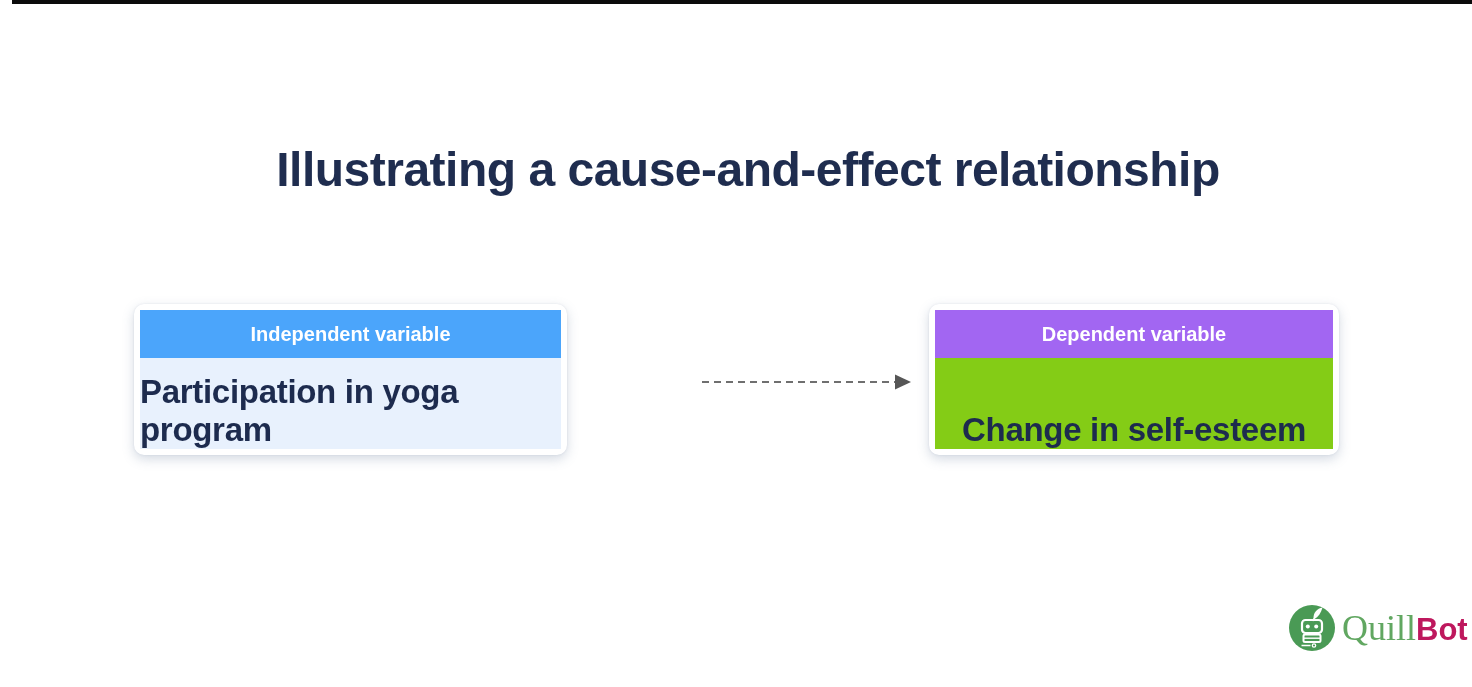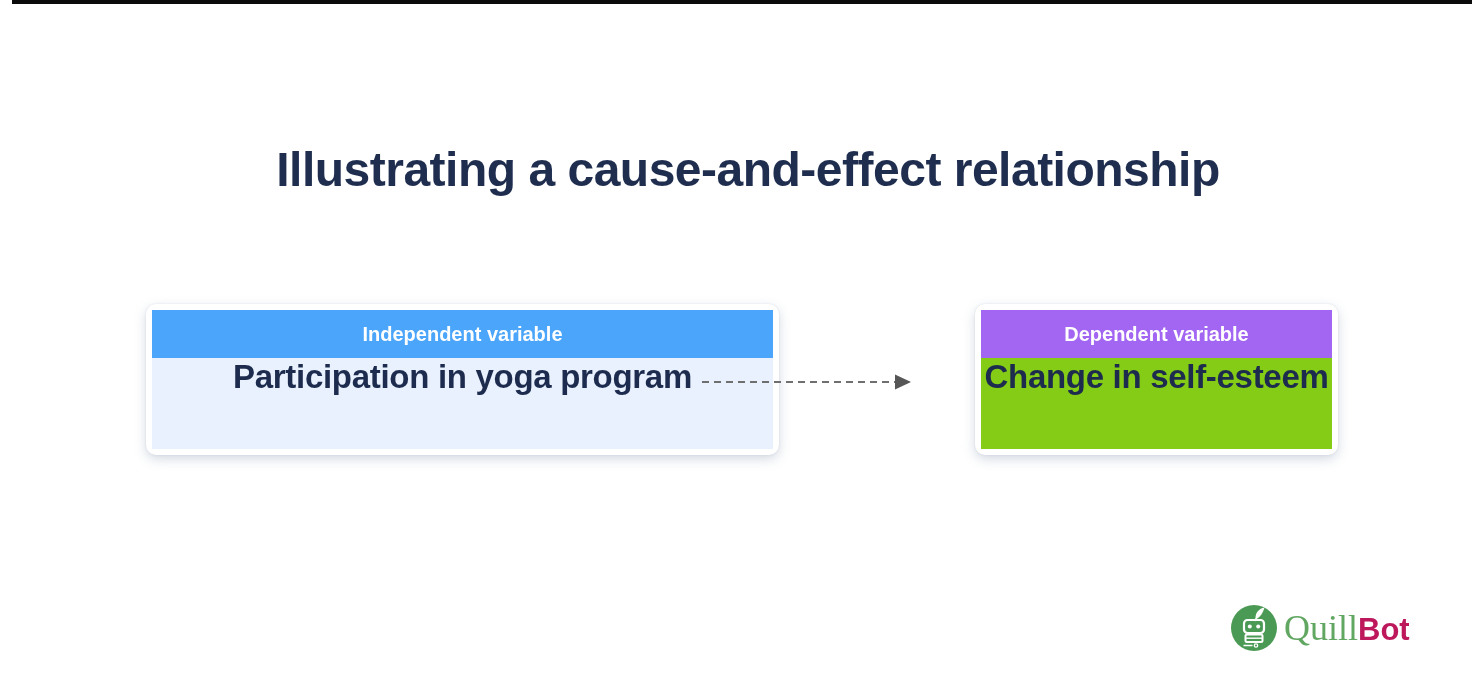--- a/index.html
+++ b/index.html
@@ -38,55 +38,55 @@
     position: absolute;
     top: 304px;
     height: 151px;
     background: #ffffff;
     border-radius: 10px;
     padding: 6px;
     box-shadow: 0 4px 12px rgba(110, 130, 160, 0.30), 0 0 2px rgba(110, 130, 160, 0.18);
     display: flex;
     flex-direction: column;
   }
-  .var-card.cause  { left: 134px; width: 633px; }
-  .var-card.effect { left: 963px; width: 363px; }
+  .var-card.cause  { left: 122px; width: 433px; }
+  .var-card.effect { left: 917px; width: 410px; }
 
   .var-card .card-header {
     height: 48px;
     flex: 0 0 48px;
     display: flex;
     align-items: center;
     justify-content: center;
     color: #ffffff;
     font-size: 20px;
     font-weight: 700;
   }
   .var-card .card-body {
     flex: 1 1 auto;
     display: flex;
-    align-items: flex-start;
+    align-items: flex-end;
     justify-content: center;
     font-size: 33px;
     font-weight: 700;
     color: #1d2b4e;
     letter-spacing: -0.3px;
   }
 
   .arrow-wrap {
     position: absolute;
     left: 688px;
     top: 373px;
     width: 212px;
     height: 18px;
   }
 
   .brand {
     position: absolute;
-    left: 1219px;
+    left: 1277px;
     top: 604px;
     height: 48px;
     display: flex;
     align-items: center;
     gap: 7px;
   }
   .brand .wordmark {
     display: flex;
     align-items: baseline;
   }

